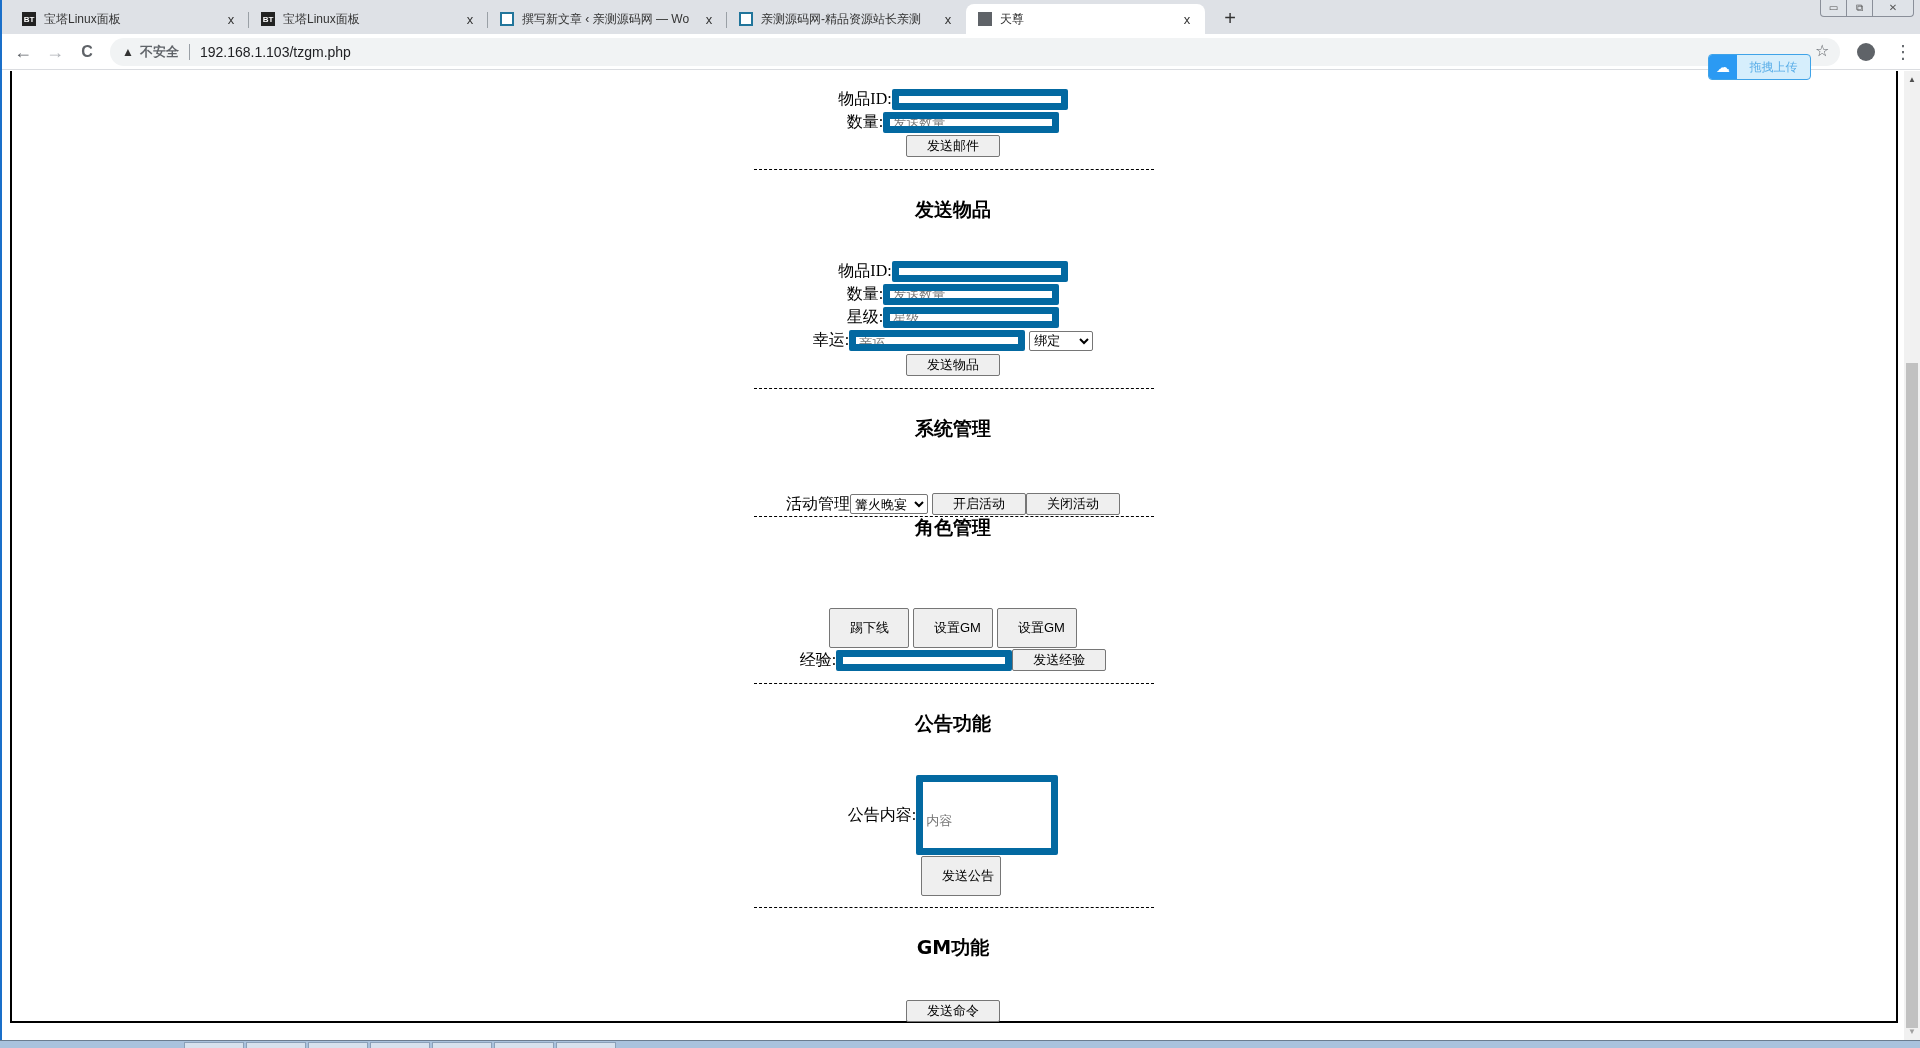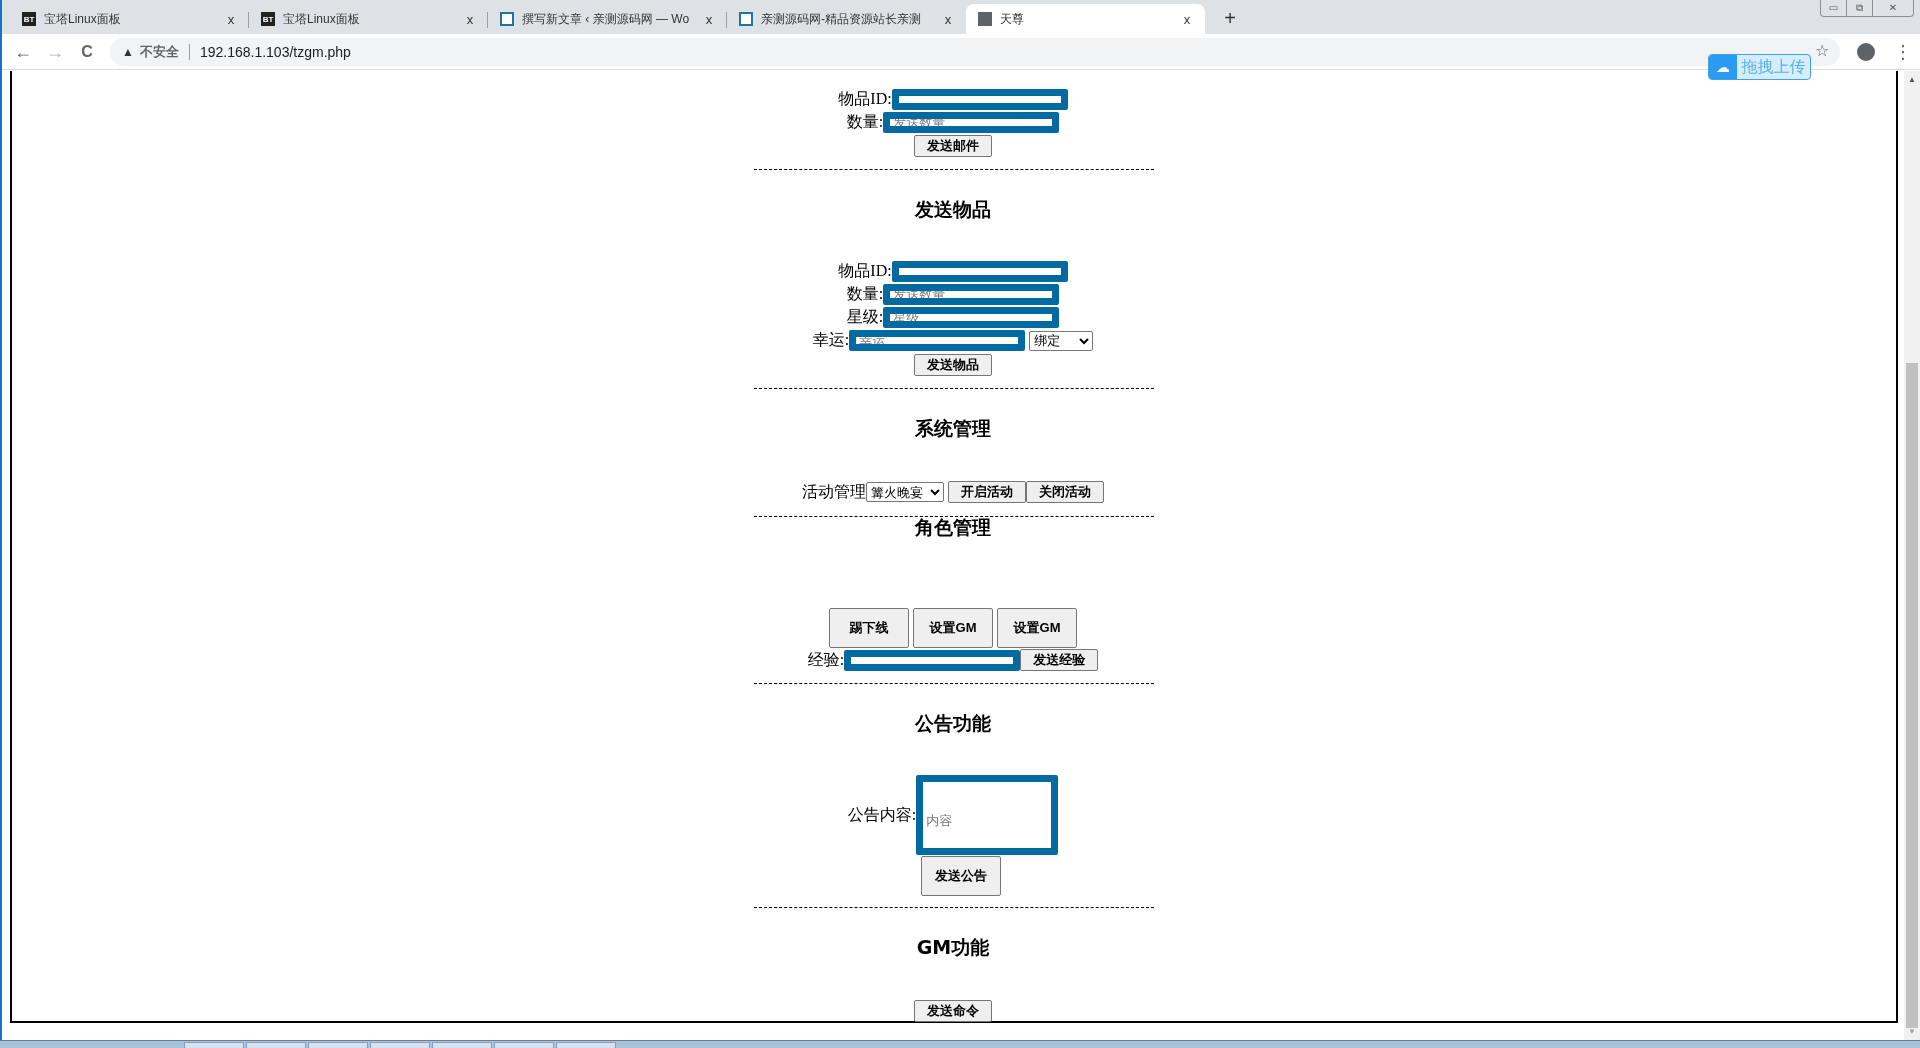--- a/index.html
+++ b/index.html
@@ -64,21 +64,21 @@
   .profile {
     position: absolute; left: 1857px; top: 9px; width: 18px; height: 18px; border-radius: 50%;
     background: #5f6368;
   }
   .menu { position: absolute; left: 1894px; top: 6px; font-size: 18px; color: #5f6368; line-height: 24px; }
   .upload-widget {
     position: absolute; left: 1708px; top: 54px; width: 103px; height: 26px;
     border: 1px solid #3fa3e8; border-radius: 4px; display: flex; background: #d6eefc; overflow: hidden;
   }
   .upload-widget .ico { width: 28px; background: #2b9af3; color: #fff; font-size: 14px; text-align: center; line-height: 24px; }
-  .upload-widget .lbl { flex: 1; font-size: 16px; color: #5aaee8; text-align: center; line-height: 24px; }
+  .upload-widget .lbl { flex: 1; font-size: 12px; color: #5aaee8; text-align: center; line-height: 24px; }
 
   
   .viewport { position: absolute; left: 0; top: 71px; width: 1900px; height: 969px; overflow: hidden; }
   .left-blue { position: absolute; left: 0; top: 0; width: 2px; height: 1048px; background: #1a6fc9; }
   .pagebox {
     position: absolute; left: 10px; top: 0; width: 1888px; height: 952px;
     border: 2px solid #000; border-top: none;
   }
   .scrollbar { position: absolute; left: 1904px; top: 71px; width: 16px; height: 969px; background: #f1f1f1; }
   .scrollbar .up { position: absolute; top: 4px; left: 0; width: 16px; text-align: center; font-size: 8px; color: #505050; }
@@ -93,22 +93,22 @@
   input.txt, textarea.txt {
     font-family: "Liberation Sans", sans-serif; font-size: 13px; height: 21px;
     border: 7px solid #0369a1; border-radius: 2px; padding: 1px 3px; vertical-align: middle; color: #000; background: #fff;
   }
   input.txt::placeholder, textarea.txt::placeholder { color: #757575; }
   select.sel {
     font-family: "Liberation Sans", sans-serif; font-size: 13px; height: 20px;
     border: 1px solid #767676; border-radius: 2px; vertical-align: middle; background: #fff;
   }
   button.btn {
-    font-family: "Liberation Sans", sans-serif; font-size: 13px; height: 22px; padding: 0 12px;
-    border: 1px solid #767676; border-radius: 2px; background: #efefef; color: #000; vertical-align: middle; font-weight: bold;
+    font-family: "Liberation Sans", sans-serif; font-size: 13px; height: 22px; padding: 0 20px;
+    border: 1px solid #767676; border-radius: 2px; background: #efefef; color: #000; vertical-align: middle;
   }
   button.big { height: 40px; width: 80px; }
 
   
   .taskbar {
     position: absolute; left: 0; top: 1040px; width: 1920px; height: 8px;
     background: #a9c2dd; border-top: 1px solid #6b7c8f;
   }
   .taskbar .tb { position: absolute; top: 1px; width: 60px; height: 7px; background: #d7e2ee; border: 1px solid #8aa0b8; }
 </style>
@@ -201,21 +201,21 @@
     <div class="row" style="top:259px">
       <span class="lbl">幸运:</span><input class="txt" style="width: 176px;" placeholder="幸运">
       <select class="sel" style="width:64px"><option>绑定</option></select>
     </div>
     <div class="row" style="top:283px">
       <button class="btn">发送物品</button>
     </div>
     <div class="hr" style="top:317px"></div>
 
     <div class="h3" style="top:345px">系统管理</div>
-    <div class="row" style="top:410px">
+    <div class="row" style="top:422px">
       <span class="lbl">活动管理</span><select class="sel" style="width:78px"><option>篝火晚宴</option></select>
       <button class="btn">开启活动</button><button class="btn">关闭活动</button>
     </div>
     <div class="hr" style="top:445px"></div>
 
     <div class="h3" style="top:444px">角色管理</div>
     <div class="row" style="top:537px">
       <button class="btn big">踢下线</button>
       <button class="btn big">设置GM</button>
       <button class="btn big">设置GM</button>

